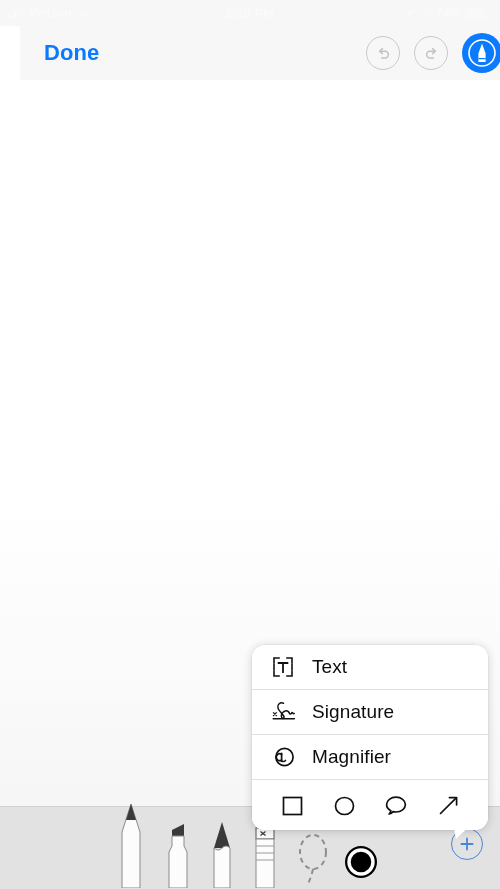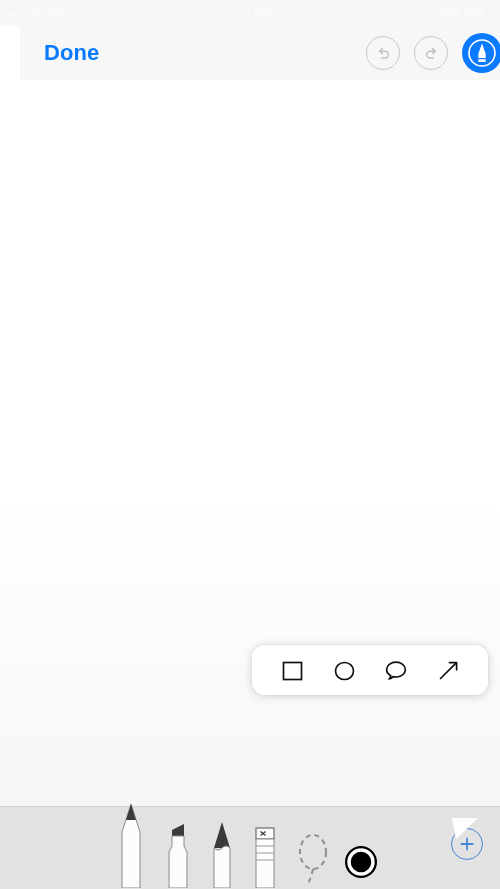--- a/index.html
+++ b/index.html
@@ -166,22 +166,54 @@
           </svg>
         </span>
       </div>
     </div>
   </div>
 
   <div class="canvas"></div>
 
   <div class="popup">
 
-
-
+    <div class="menu-row">
+      <span class="menu-ico">
+        <svg width="26" height="26" viewBox="0 0 26 26">
+          <path d="M4 4 H9 M17 4 H22 M22 4 V9 M22 17 V22 M22 22 H17 M9 22 H4 M4 22 V17 M4 9 V4" stroke="#111" stroke-width="1.6" fill="none" stroke-linecap="square"></path>
+          <path d="M4 10.5 V15.5 M22 10.5 V15.5" stroke="#111" stroke-width="1.6" stroke-linecap="square"></path>
+          <path d="M8.6 9 H17.4 M13 9 V18" stroke="#111" stroke-width="1.8" stroke-linecap="square"></path>
+        </svg>
+      </span>
+      <span class="menu-label">Text</span>
+    </div>
+
+    <div class="menu-row">
+      <span class="menu-ico">
+        <svg width="28" height="26" viewBox="0 0 28 26">
+          <path d="M13.5 4.2 c-3.4 -1.2 -6.4 1.2 -5.6 4.6 c0.7 3 4.2 5.6 5.8 8.2 c0.9 1.5 0.1 2.8 -1.2 2.2 c-1.4 -0.7 -1.6 -3 -0.3 -5 c1.5 -2.3 4.3 -3 6.1 -1.6 c0.9 0.7 1 2 1.8 2.4 c0.8 0.4 1.3 -0.6 1.8 -1.4" stroke="#111" stroke-width="1.5" fill="none" stroke-linecap="round"></path>
+          <path d="M22.6 13.6 c0.5 0.8 0.9 1.4 1.6 0.9" stroke="#111" stroke-width="1.5" fill="none" stroke-linecap="round"></path>
+          <path d="M3.2 19.8 H24.4" stroke="#111" stroke-width="1.5" stroke-linecap="round"></path>
+          <path d="M3.4 13.6 L6.4 16.6 M6.4 13.6 L3.4 16.6" stroke="#111" stroke-width="1.2" stroke-linecap="round"></path>
+        </svg>
+      </span>
+      <span class="menu-label">Signature</span>
+    </div>
+
+    <div class="menu-row">
+      <span class="menu-ico">
+        <svg width="27" height="26" viewBox="0 0 27 26">
+          <circle cx="14.5" cy="13" r="8.6" stroke="#111" stroke-width="1.7" fill="none"></circle>
+          <path d="M11.6 10.4 a3.4 3.4 0 1 0 0 5.6" stroke="#111" stroke-width="1.7" fill="none" stroke-linecap="round"></path>
+          <path d="M11.6 9.4 V17.2" stroke="#111" stroke-width="1.7" stroke-linecap="round"></path>
+          <path d="M11.6 17.2 c1.6 0.6 3 0.2 3.9 -0.8" stroke="#111" stroke-width="1.5" fill="none" stroke-linecap="round"></path>
+        </svg>
+      </span>
+      <span class="menu-label">Magnifier</span>
+    </div>
 
     <div class="shape-row">
       <div class="shape-btn">
         <svg width="25" height="25" viewBox="0 0 25 25">
           <rect x="3.5" y="4.5" width="18" height="17" stroke="#111" stroke-width="1.7" fill="none"></rect>
         </svg>
       </div>
       <div class="shape-btn">
         <svg width="25" height="25" viewBox="0 0 25 25">
           <ellipse cx="12.5" cy="13" rx="9" ry="8.5" stroke="#111" stroke-width="1.7" fill="none"></ellipse>

